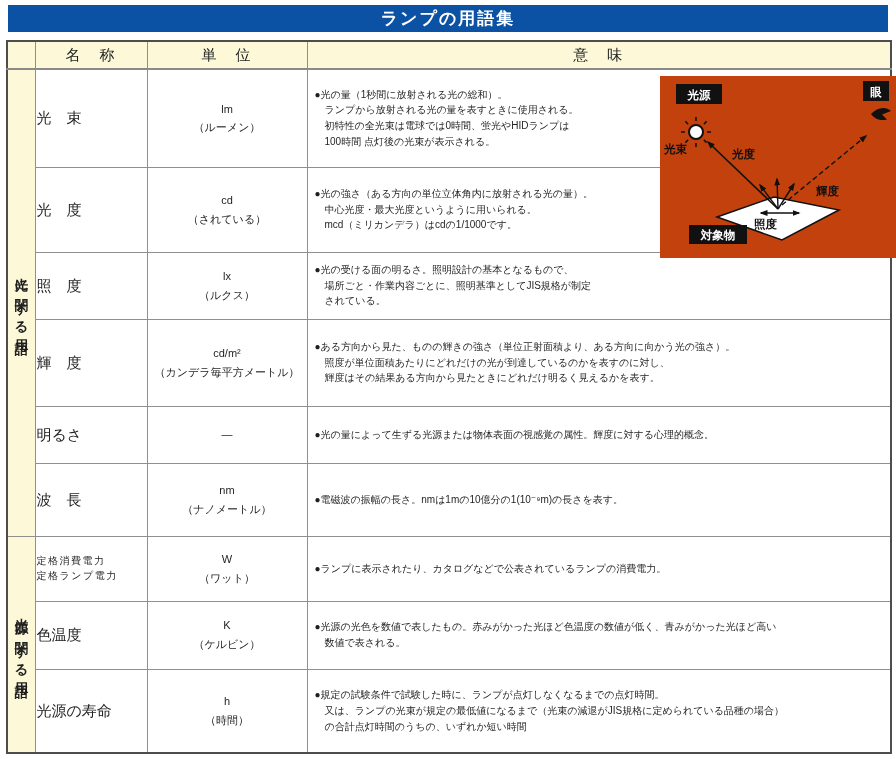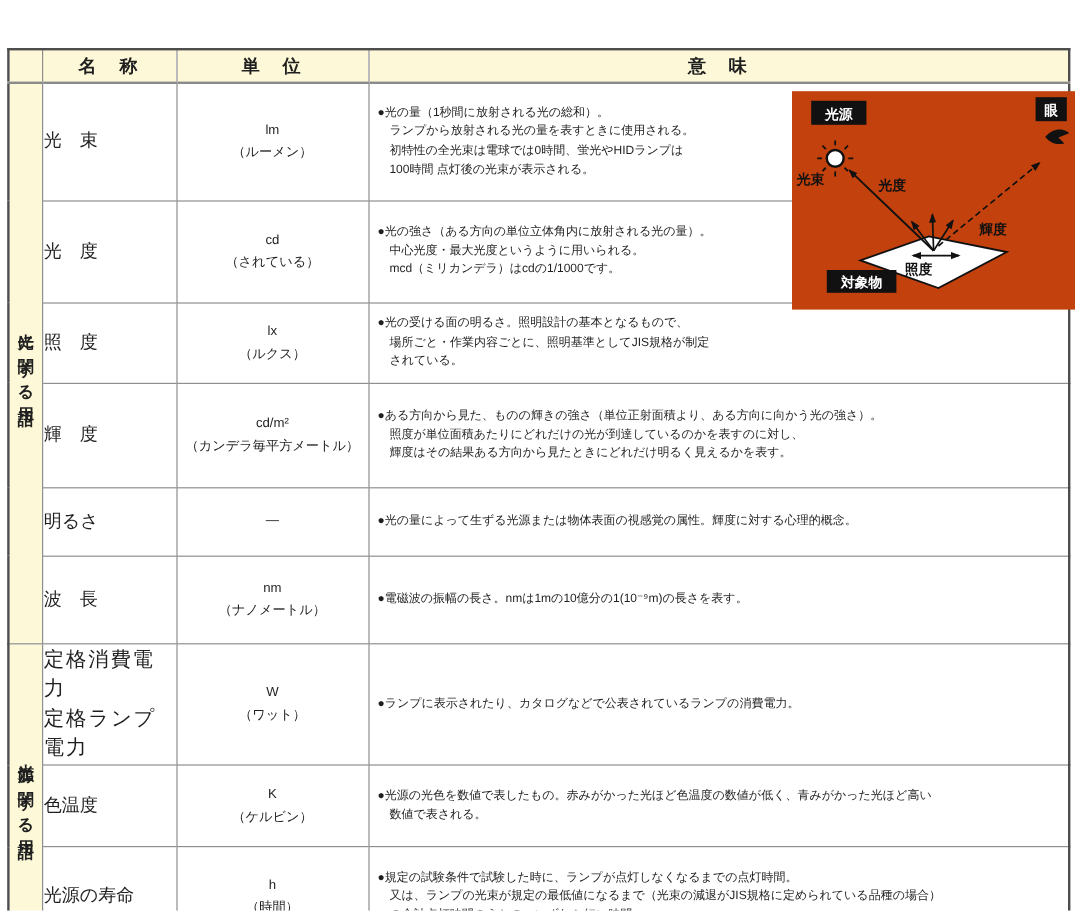--- a/index.html
+++ b/index.html
@@ -14,55 +14,58 @@
 
   .table-wrap{position:absolute;left:6px;top:40px;width:884px;height:716px;}
   table.glossary{
     width:884px;border-collapse:collapse;table-layout:fixed;
     border:2px solid #4d4d4d;background:#fff;
   }
   table.glossary td, table.glossary th{
     border:1px solid #8f8f8f;overflow:hidden;
   }
   tr.hdr th{
-    background:#fcf8d8;font-size:15px;font-weight:bold;color:#1f1f1f;
+    background:#fcf8d8;font-size:15px;font-weight:normal;color:#1f1f1f;
     border-bottom:2px solid #8a8a8a;text-align:center;letter-spacing:2px;margin-top:32px;
   }
   td.gcol{
     background:#fcf8d8;text-align:center;vertical-align:middle;padding:0;
     border-right:2px solid #8a8a8a;
   }
   .vlabel{
     writing-mode:vertical-rl;text-orientation:upright;
     font-size:13.5px;font-weight:bold;letter-spacing:3px;color:#1f1f1f;
     margin:0 auto;line-height:1;
   }
   td.name{
     vertical-align:middle;font-size:15px;color:#1f1f1f;
     white-space:pre-line;line-height:1.45;
   }
-  td.name.small{font-size:17px;letter-spacing:1.5px;}
+  td.name.small{font-size:10px;letter-spacing:1.5px;}
   td.unit{
     text-align:center;vertical-align:middle;font-size:11px;color:#1f1f1f;
     white-space:pre-line;line-height:1.7;padding:0;
   }
   td.meaning{
     text-align:left;vertical-align:middle;font-size:10px;color:#1f1f1f;
     white-space:pre-line;line-height:1.58;padding:4px 4px 4px 7px;
   }
   .diagram{position:absolute;left:654px;top:36px;width:242px;height:182px;background:#c2410c;}
   .diagram svg text{font-family:"Liberation Sans","DejaVu Sans",sans-serif;}
   .dlabel{font-size:11.5px;font-weight:bold;fill:#111;}
   .dboxtext{font-size:11.5px;font-weight:bold;fill:#fff;text-anchor:middle;}
 </style>
 </head>
 <body>
 
 <div class="page">
 
+  <div class="title-bar">
+    <span>ランプの用語集</span>
+  </div>
 
   <div class="table-wrap">
     <table class="glossary">
       <colgroup>
         <col style="width:28px">
           <col style="width:112px">
           <col style="width:160px">
           <col style="width:584px">
       </colgroup>
       <tbody>

